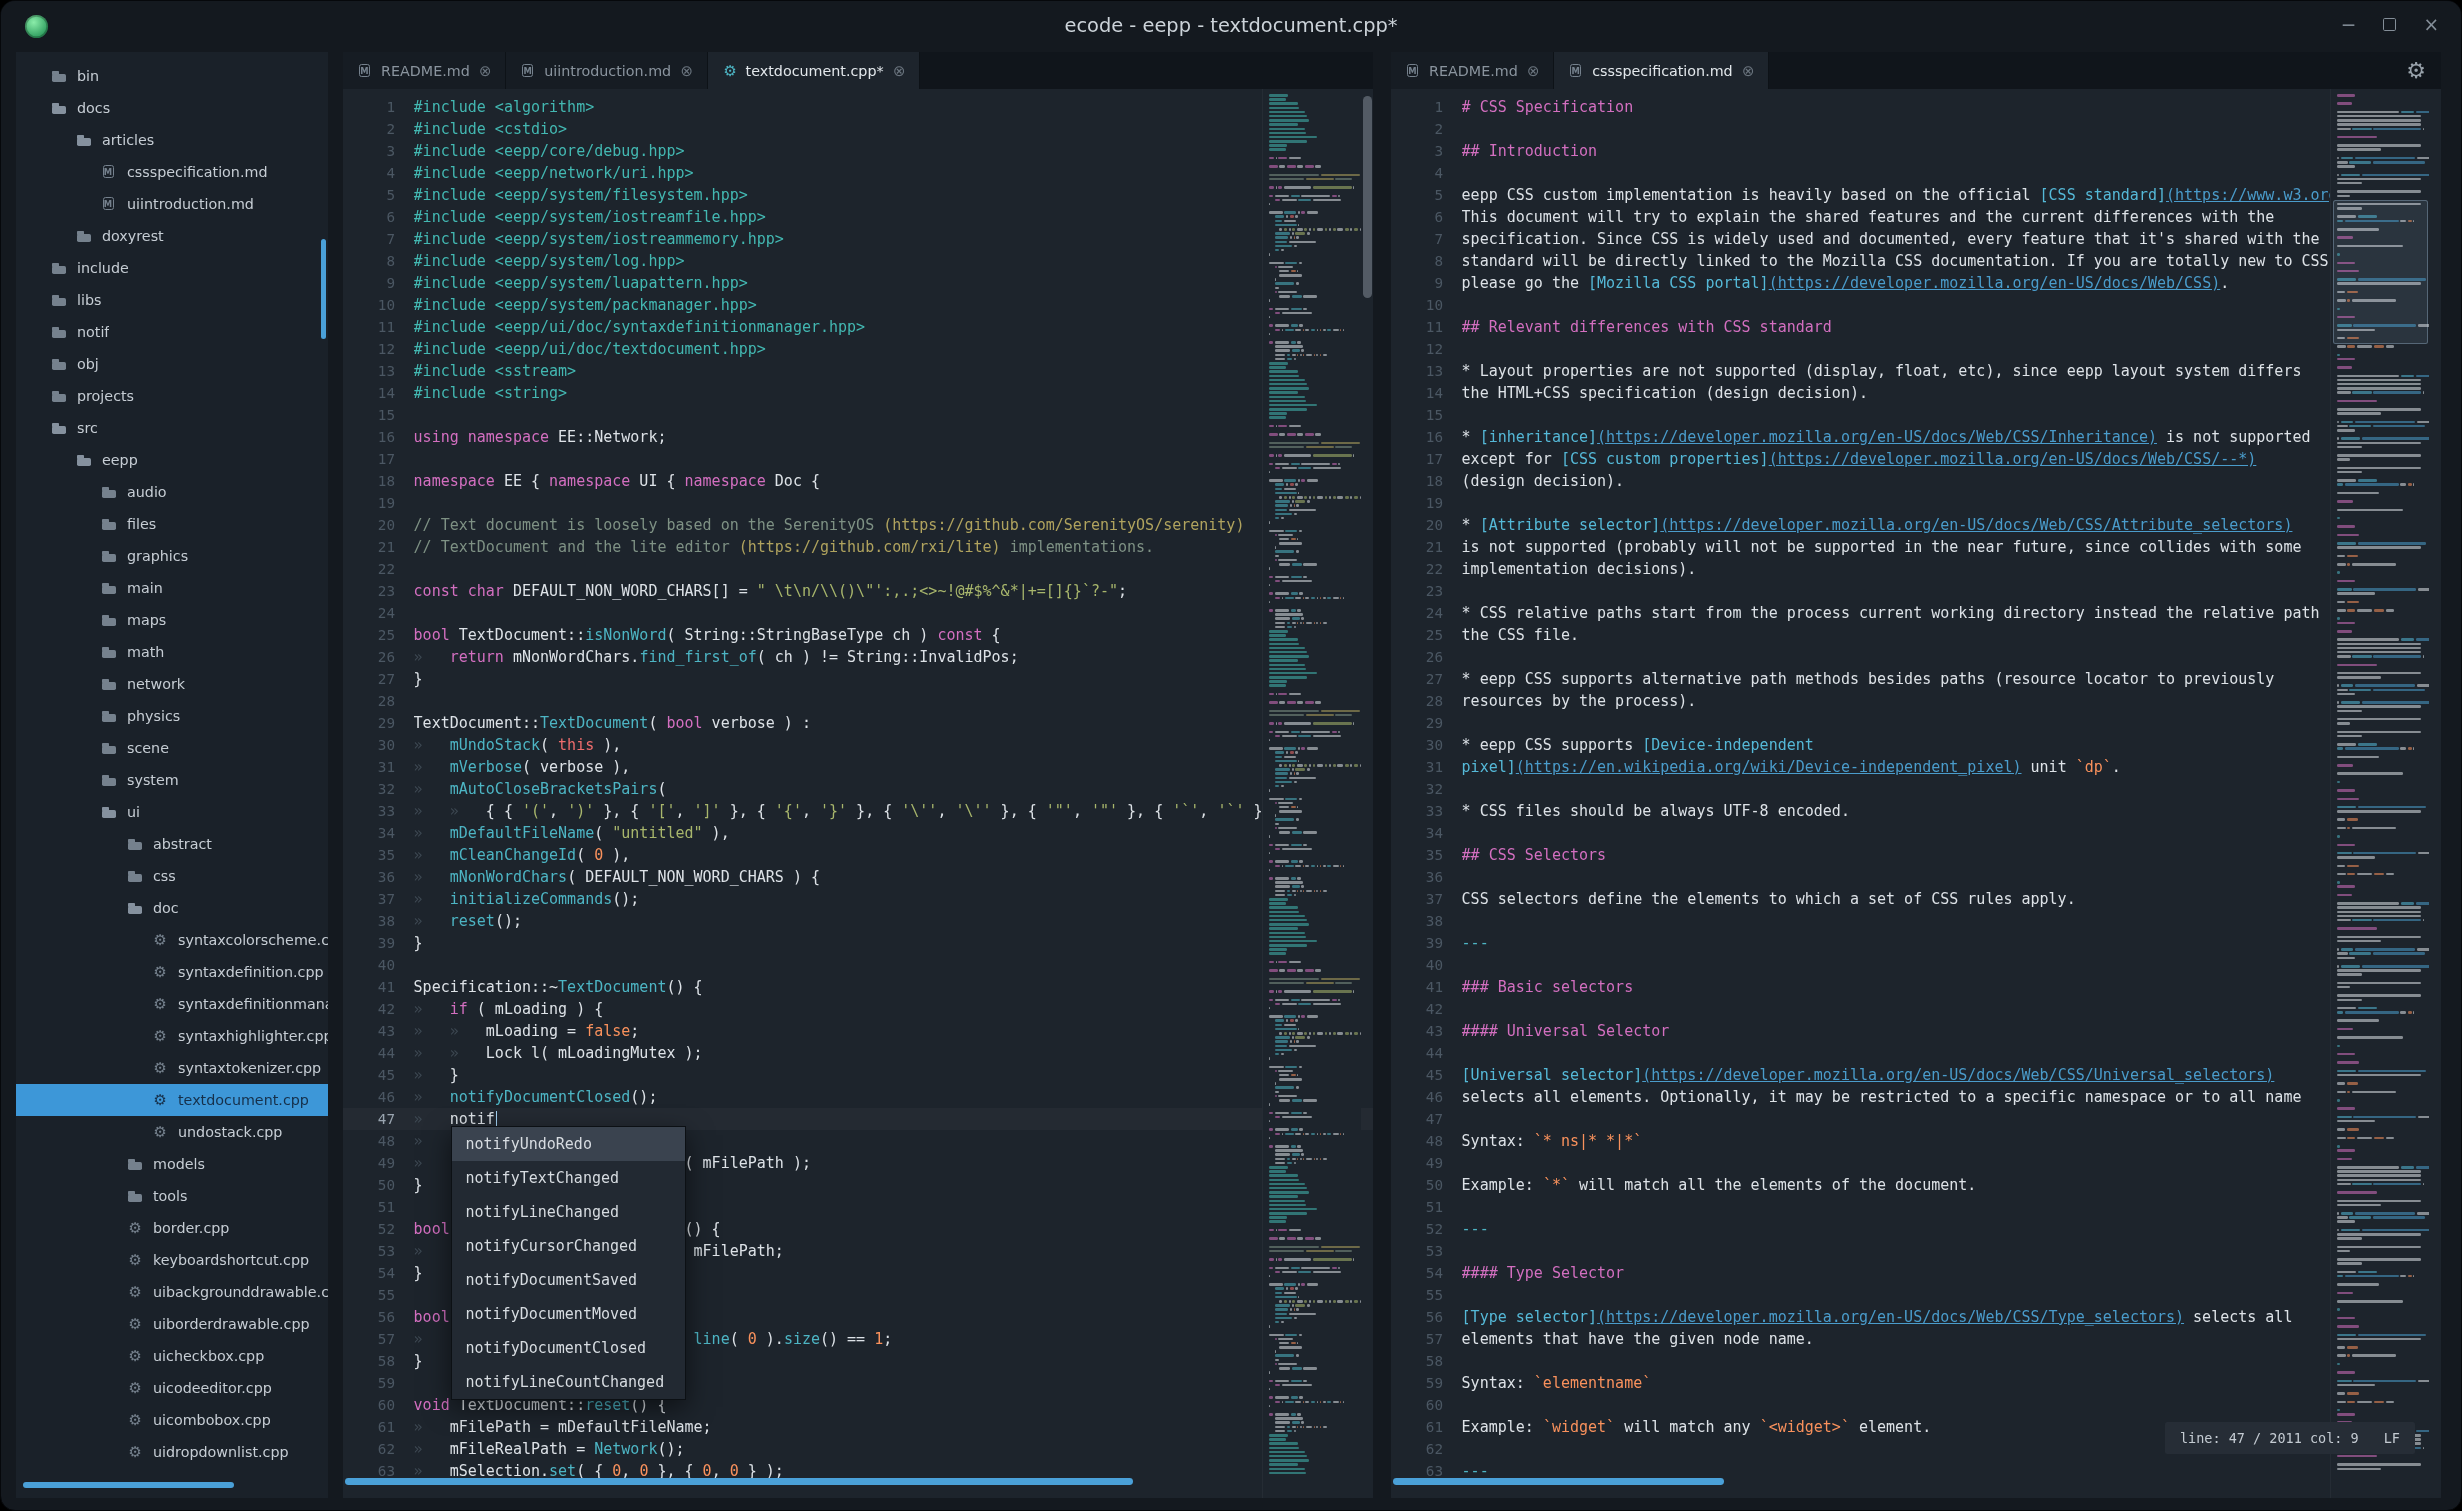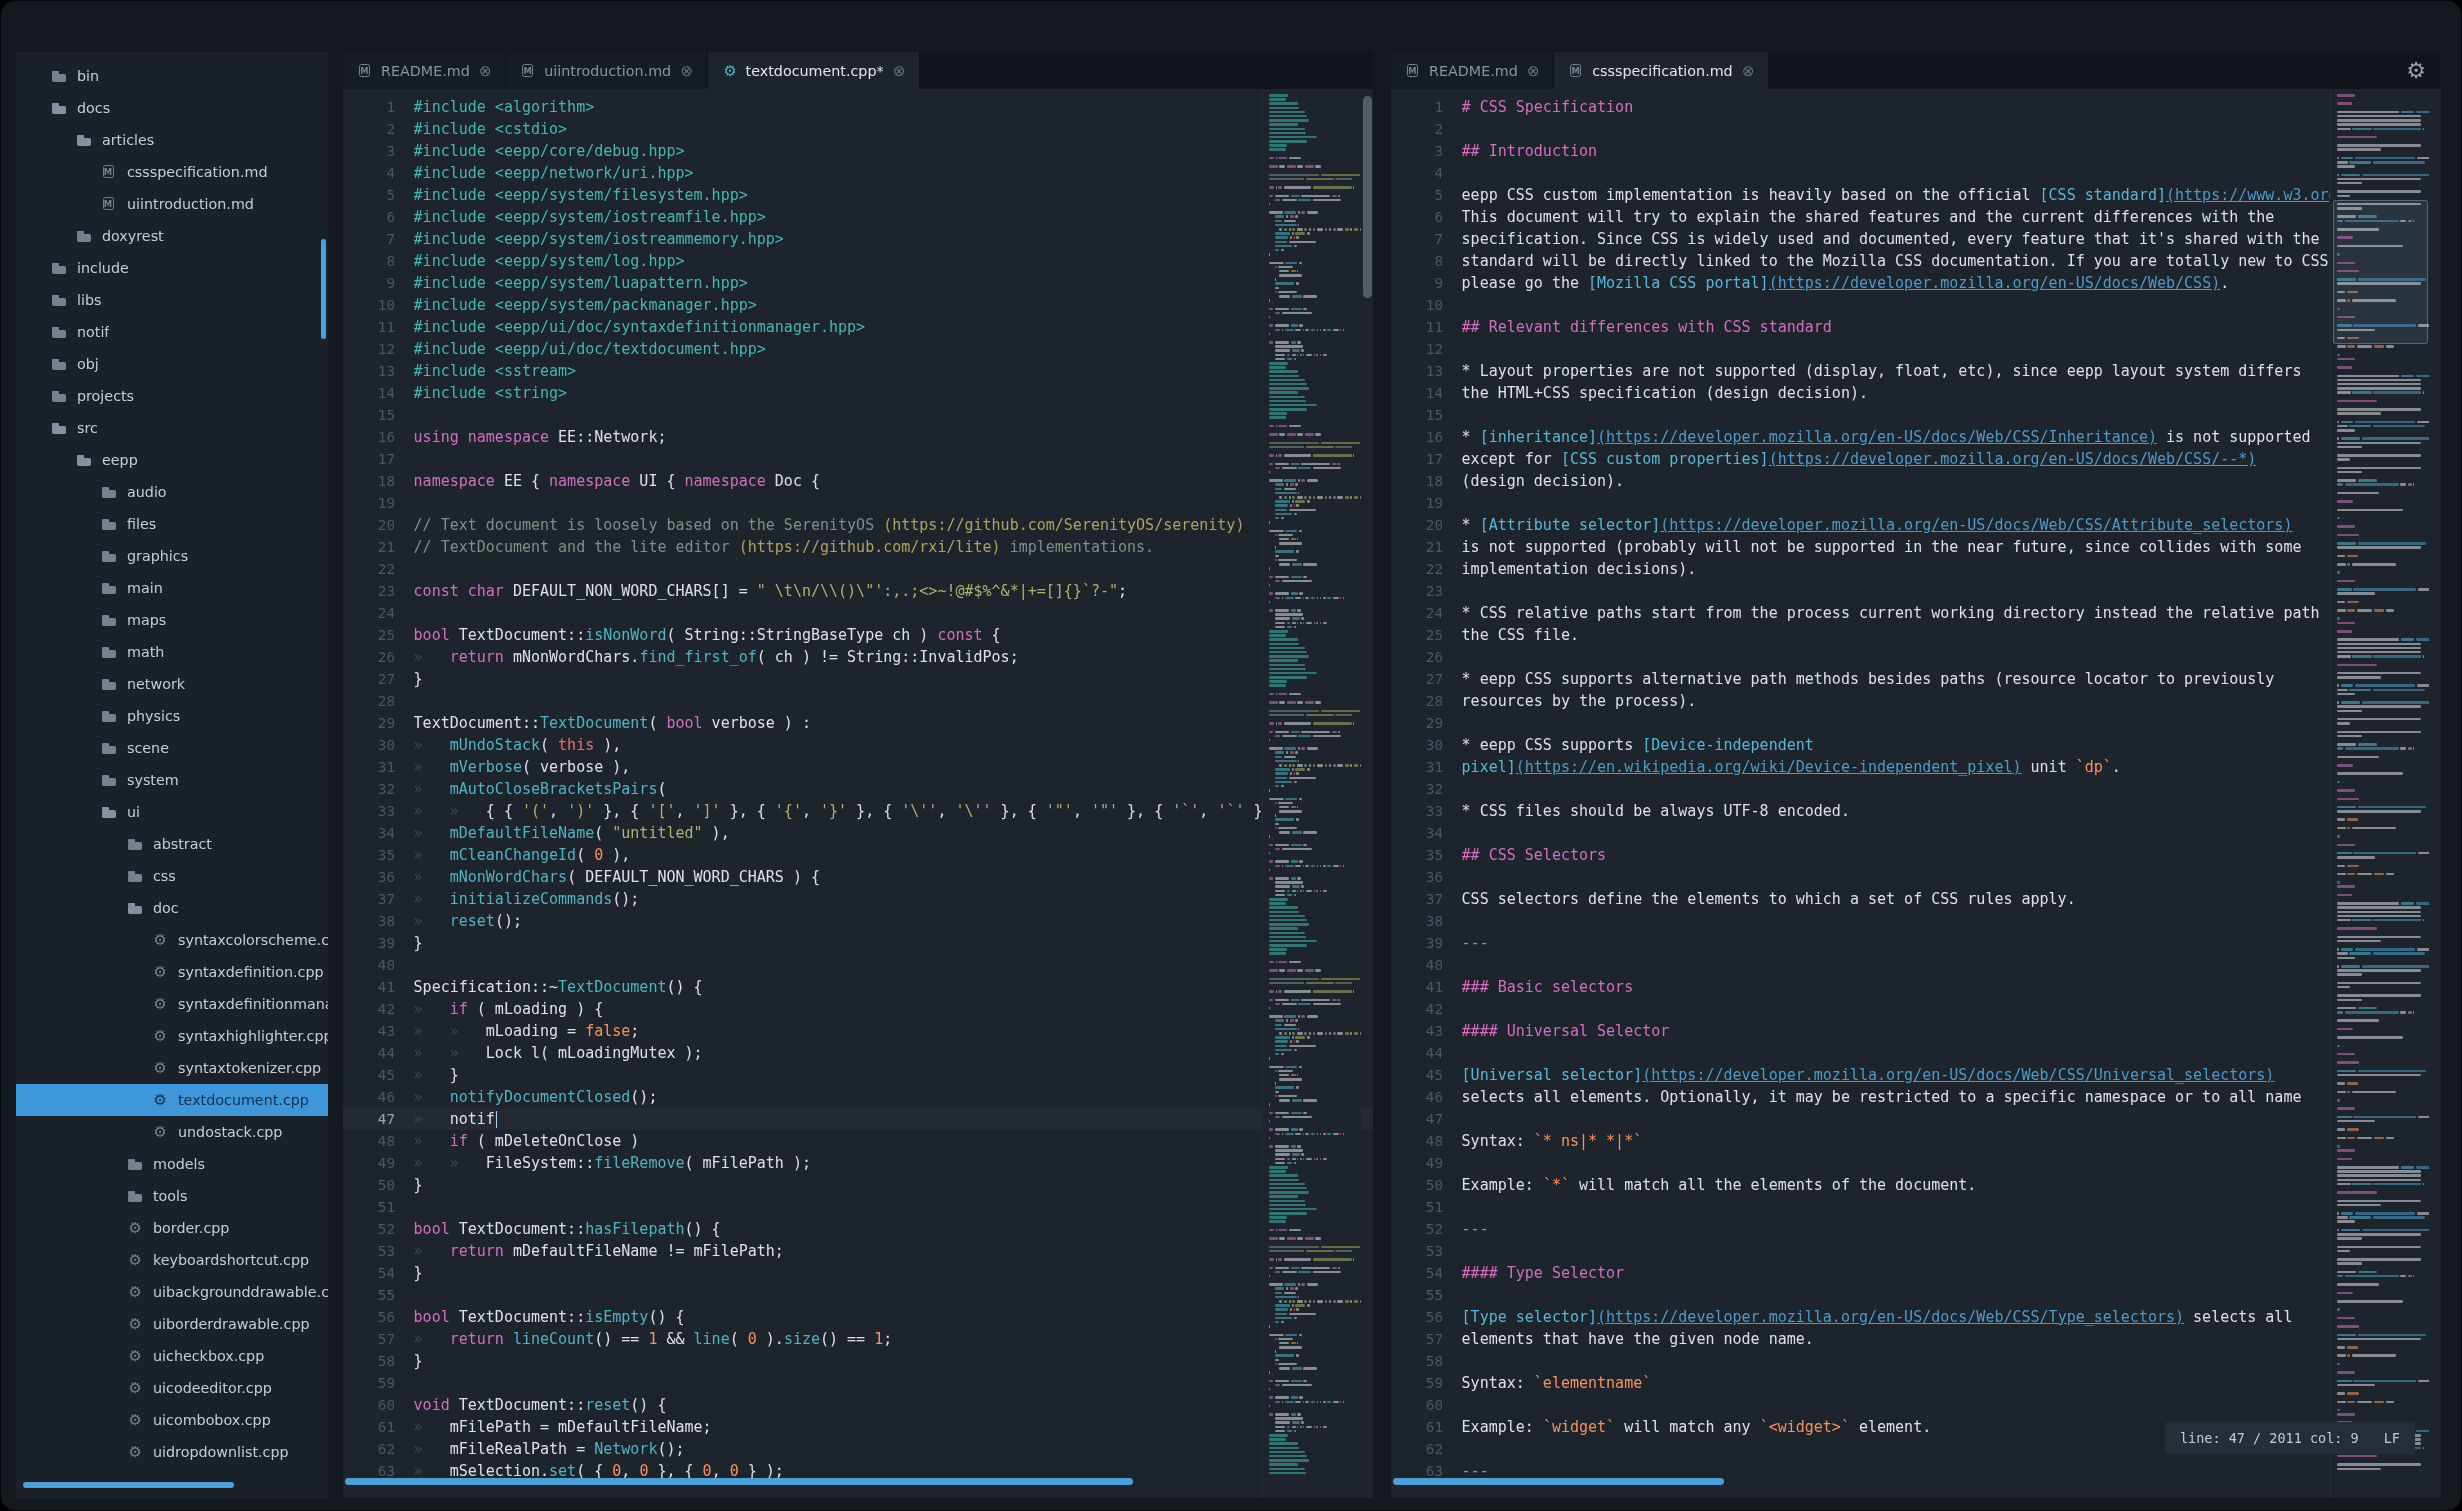--- a/index.html
+++ b/index.html
@@ -95,20 +95,29 @@
 
   
   .statusinfo{position:absolute;right:46px;bottom:56px;height:32px;background:#262d36;display:flex;align-items:center;gap:25px;
     padding:0 15px;color:#c4cbd2;font-family:"DejaVu Sans Mono",monospace;font-size:13.5px;border-radius:2.5px;z-index:6;}
 </style>
 </head>
 <body>
 
 <div id="window">
 
+  <div class="titlebar">
+    <div class="app-icon"></div>
+    <div class="title">ecode - eepp - textdocument.cpp*</div>
+    <div class="win-controls">
+      <span class="wc">−</span>
+      <span class="wc"><span class="maxbox"></span></span>
+      <span class="wc">×</span>
+    </div>
+  </div>
 
   <div class="sidebar">
     <div class="tree">
         <div class="tree-item" style="padding-left: 34px;">
           <span class="ticon folder"></span>
           <span class="tlabel">bin</span>
         </div>
         <div class="tree-item" style="padding-left: 34px;">
           <span class="ticon folder-open"></span>
           <span class="tlabel">docs</span>
@@ -699,20 +708,30 @@
           <div class="mm-row"><span class="mm tok-inc" style="width: 30px;"></span></div>
           <div class="mm-row"><span class="mm tok-inc" style="width: 36px;"></span></div>
           <div class="mm-row"><span class="mm tok-inc" style="width: 38px;"></span></div>
           <div class="mm-row"><span class="mm tok-inc" style="width: 40px;"></span></div>
           <div class="mm-row"><span class="mm tok-inc" style="width: 29px;"></span></div>
           <div class="mm-row"><span class="mm tok-inc" style="width: 36px;"></span></div>
           <div class="mm-row"><span class="mm tok-inc" style="width: 37px;"></span></div>
         </div>
       <div class="vscroll-handle"></div>
       <div class="hscroll"></div>
+      <div class="autocomplete">
+          <div class="ac-item selected">notifyUndoRedo</div>
+          <div class="ac-item">notifyTextChanged</div>
+          <div class="ac-item">notifyLineChanged</div>
+          <div class="ac-item">notifyCursorChanged</div>
+          <div class="ac-item">notifyDocumentSaved</div>
+          <div class="ac-item">notifyDocumentMoved</div>
+          <div class="ac-item">notifyDocumentClosed</div>
+          <div class="ac-item">notifyLineCountChanged</div>
+        </div>
     </div>
   </div>
 
   <div class="pane pane-right">
     <div class="tabbar">
       <div class="tabs">
           <div class="tab">
             <span class="ticon file-md"></span>
             <span class="tab-label">README.md</span>
             <span class="tab-close">⊗</span>

